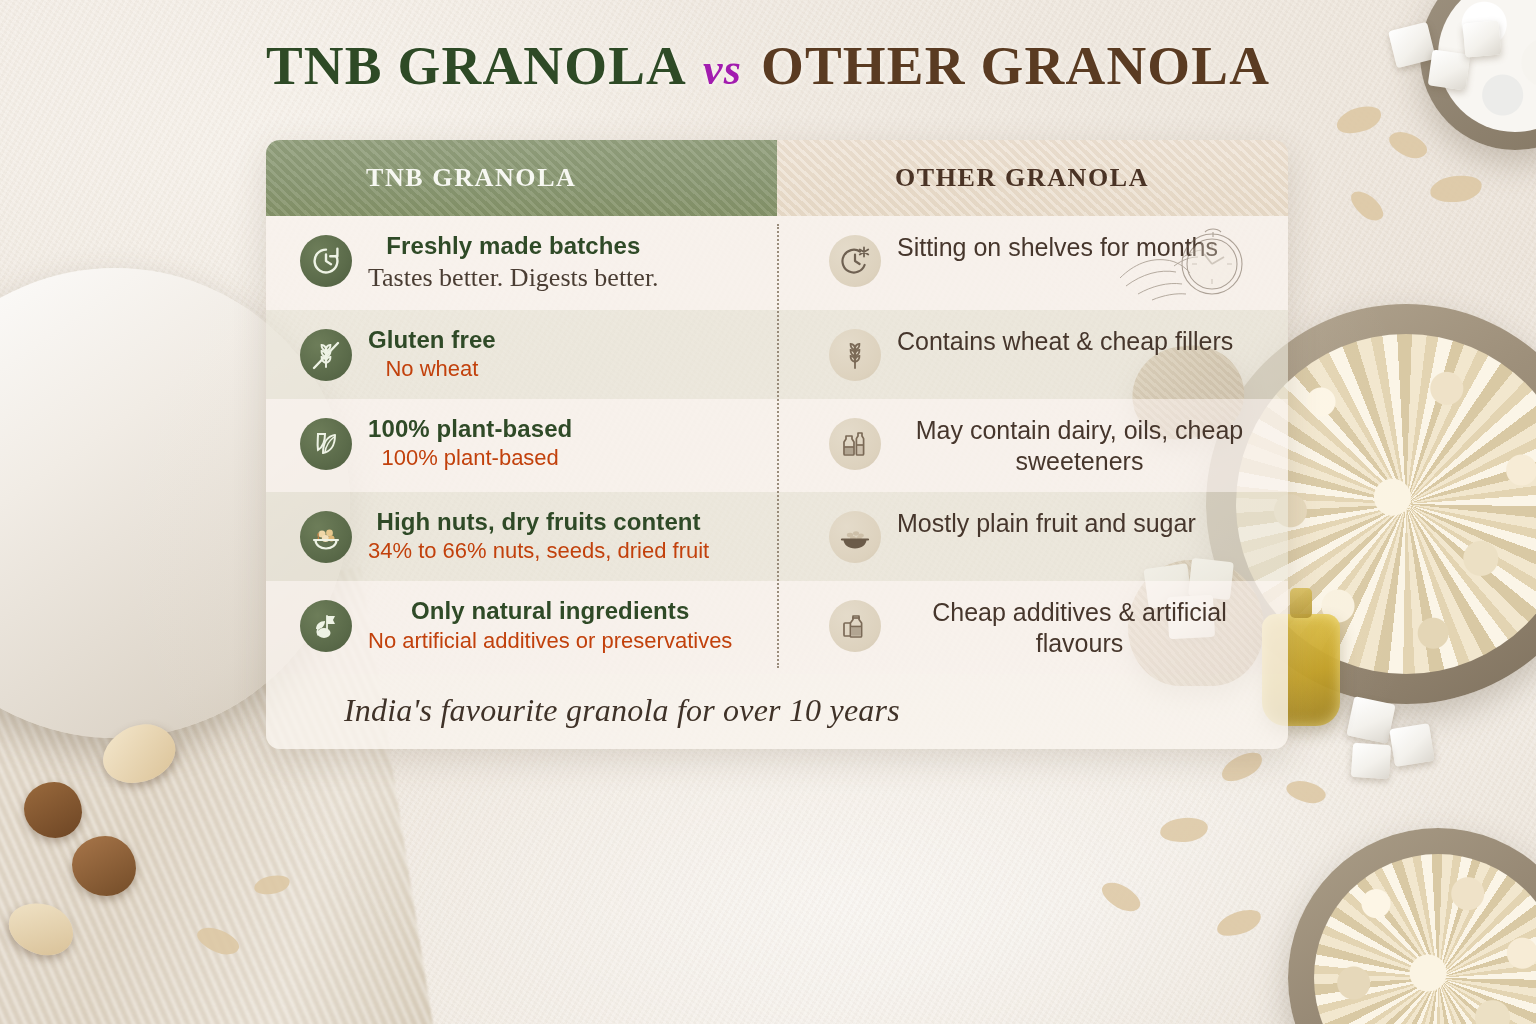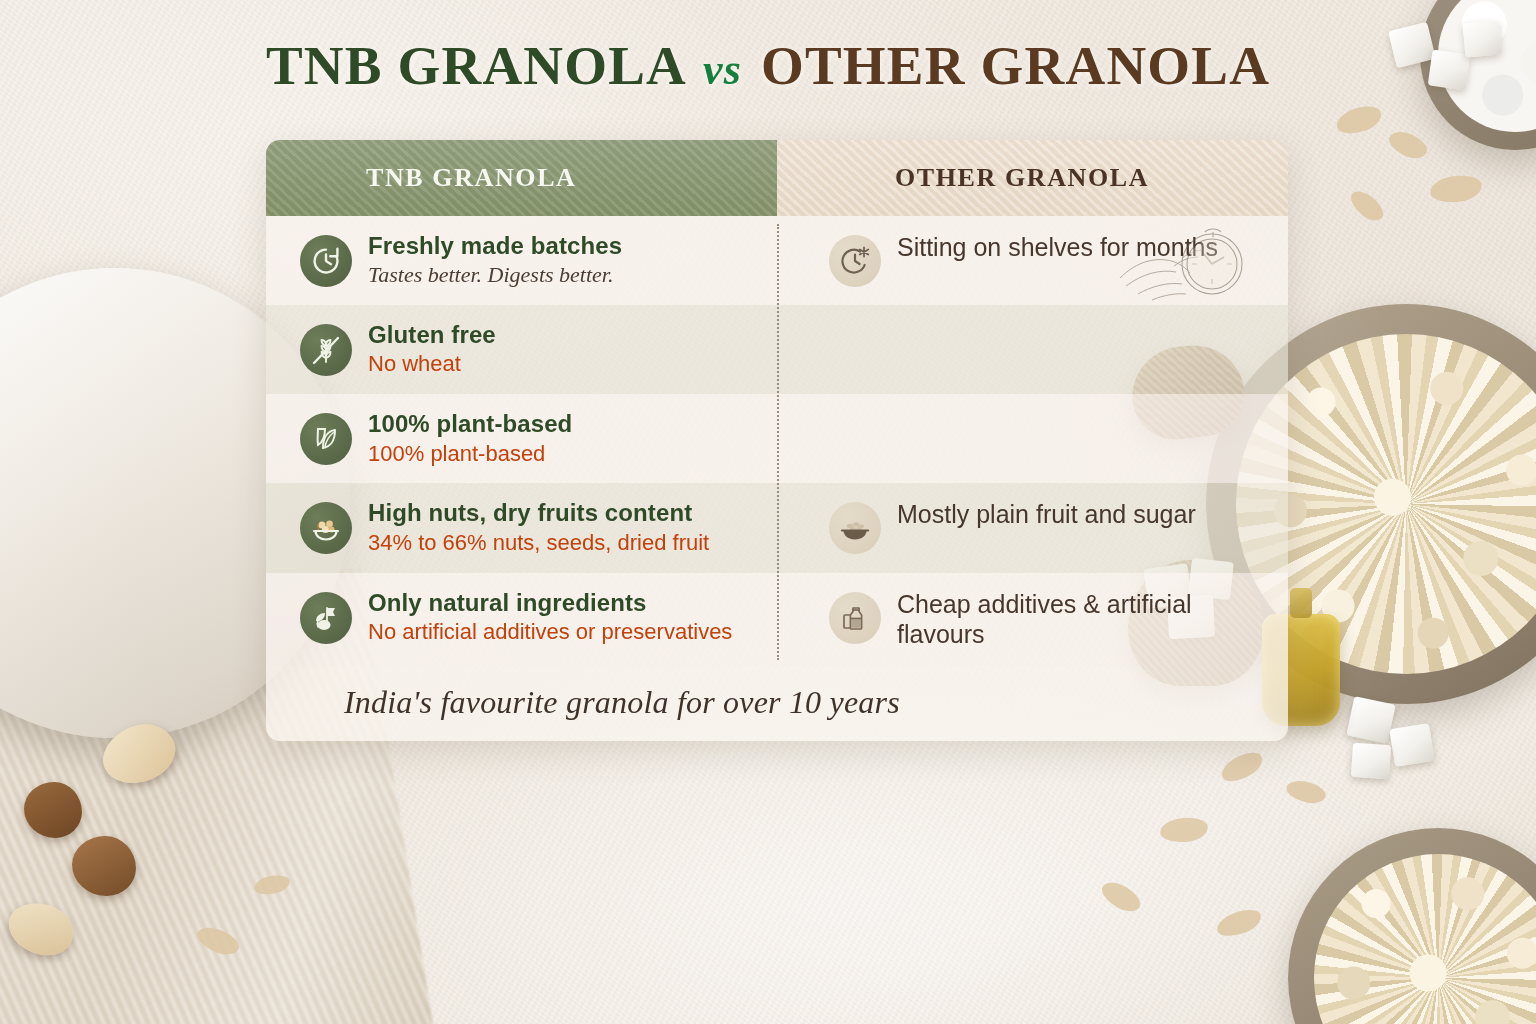--- a/index.html
+++ b/index.html
@@ -185,21 +185,21 @@
     text-align: center;
     font-family: "Liberation Serif", serif;
     font-size: 55px;
     font-weight: 700;
     letter-spacing: 1.2px;
     white-space: nowrap;
     text-shadow: 0 2px 7px rgba(255,252,246,.9);
   }
   #title .t-green { color: #2e4a26; }
   #title .t-vs {
-    color: #15803d;
+    color: #a21caf;
     font-style: italic;
     font-size: 44px;
     font-weight: 700;
     padding: 0 4px;
     text-align: right;
   }
   #title .t-brown { color: #5a3b22; }
 
   
   #panel {
@@ -281,37 +281,37 @@
     margin-top: 3px;
   }
   .badge-green {
     background: radial-gradient(circle at 34% 30%, #6d7d59 0%, #5b6b4a 62%, #4e5d3f 100%);
   }
   .badge-beige {
     background: radial-gradient(circle at 34% 30%, #e4dbca 0%, #ddd2be 70%, #d4c8b2 100%);
   }
   .badge svg { display: block; }
 
-  .txt { min-width: 0; }
+  .txt { min-width: 0; text-align: center; }
   .t-title {
     font-family: "Liberation Sans", sans-serif;
     font-weight: 700;
     font-size: 24px;
     line-height: 1.18;
     letter-spacing: .1px;
   }
   .t-title.green { color: #2f4a27; }
   .t-sub {
     font-family: Liberation Sans, sans-serif;
     font-size: 22px;
     line-height: 1.22;
     color: #c2410c;
     margin-top: 2px;
   }
-  .t-sub.italic { font-family: "Liberation Serif", serif; font-style: italic; font-size: 22px; color: #4a3d33; }
+  .t-sub.italic { font-family: "Liberation Serif", serif; font-size: 26px; color: #4a3d33; }
 
   .t-plain {
     font-family: "Liberation Sans", sans-serif;
     font-size: 25px;
     line-height: 1.22;
     color: #46362c;
   }
 
   
   #watch-sketch {
@@ -478,34 +478,69 @@
                 <path d="M17 25c3-1 4.6-3.4 4.4-6-2.6.2-4.4 2.2-4.4 5z"></path>
                 <path d="M5 30L29 5" stroke-width="2.4"></path>
               </g>
             </svg>
           </div>
           <div class="txt">
             <div class="t-title green">Gluten free</div>
             <div class="t-sub">No wheat</div>
           </div>
         </div>
+        <div class="cell cell-right">
+          <div class="badge badge-beige">
+            <svg width="34" height="34" viewBox="0 0 34 34">
+              <g stroke="#7b6a57" stroke-width="1.8" fill="none" stroke-linecap="round">
+                <path d="M17 30V11"></path>
+                <path d="M17 12c-3-1-4.6-3.4-4.4-6 2.6.2 4.4 2.2 4.4 5z"></path>
+                <path d="M17 12c3-1 4.6-3.4 4.4-6-2.6.2-4.4 2.2-4.4 5z"></path>
+                <path d="M17 18c-3-1-4.6-3.4-4.4-6 2.6.2 4.4 2.2 4.4 5z"></path>
+                <path d="M17 18c3-1 4.6-3.4 4.4-6-2.6.2-4.4 2.2-4.4 5z"></path>
+                <path d="M17 24c-3-1-4.6-3.4-4.4-6 2.6.2 4.4 2.2 4.4 5z"></path>
+                <path d="M17 24c3-1 4.6-3.4 4.4-6-2.6.2-4.4 2.2-4.4 5z"></path>
+              </g>
+            </svg>
+          </div>
+          <div class="txt">
+            <div class="t-plain">Contains wheat &amp; cheap fillers</div>
+          </div>
+        </div>
       </div>
 
       <div class="row odd">
         <div class="cell">
           <div class="badge badge-green">
             <svg width="34" height="34" viewBox="0 0 34 34">
               <path d="M9 7h7c0 8-2 13-7 16-1-6 0-11 0-16z" fill="none" stroke="#eef3e5" stroke-width="2"></path>
               <path d="M26 8c0 11-5 17-12 18 0-11 5-17 12-18z" fill="none" stroke="#eef3e5" stroke-width="2" stroke-linejoin="round"></path>
               <path d="M25 10c-5 4-8 9-9 15" fill="none" stroke="#eef3e5" stroke-width="1.6"></path>
             </svg>
           </div>
           <div class="txt">
             <div class="t-title green">100% plant-based</div>
             <div class="t-sub">100% plant-based</div>
+          </div>
+        </div>
+        <div class="cell cell-right">
+          <div class="badge badge-beige">
+            <svg width="34" height="34" viewBox="0 0 34 34">
+              <g stroke="#7b6a57" stroke-width="1.7" fill="none" stroke-linejoin="round">
+                <path d="M8 9h6v3l2 3v12a1 1 0 0 1-1 1H7a1 1 0 0 1-1-1V15l2-3z"></path>
+                <path d="M6 20h10"></path>
+                <path d="M20 6h4v3l1.6 2.6V27a1 1 0 0 1-1 1h-5.2a1 1 0 0 1-1-1V11.6L20 9z"></path>
+                <path d="M18.4 18h7.2"></path>
+              </g>
+              <rect x="6.6" y="20.6" width="8.8" height="6.6" rx="1" fill="#7b6a57" opacity=".45"></rect>
+              <rect x="19" y="18.6" width="6.2" height="8.6" rx="1" fill="#7b6a57" opacity=".2"></rect>
+            </svg>
+          </div>
+          <div class="txt">
+            <div class="t-plain">May contain dairy, oils, cheap sweeteners</div>
           </div>
         </div>
       </div>
 
       <div class="row even">
         <div class="cell">
           <div class="badge badge-green">
             <svg width="34" height="34" viewBox="0 0 34 34">
               <circle cx="13" cy="14" r="3.6" fill="#f0d8a8"></circle>
               <circle cx="20.5" cy="13" r="3.4" fill="#e8c98f"></circle>

